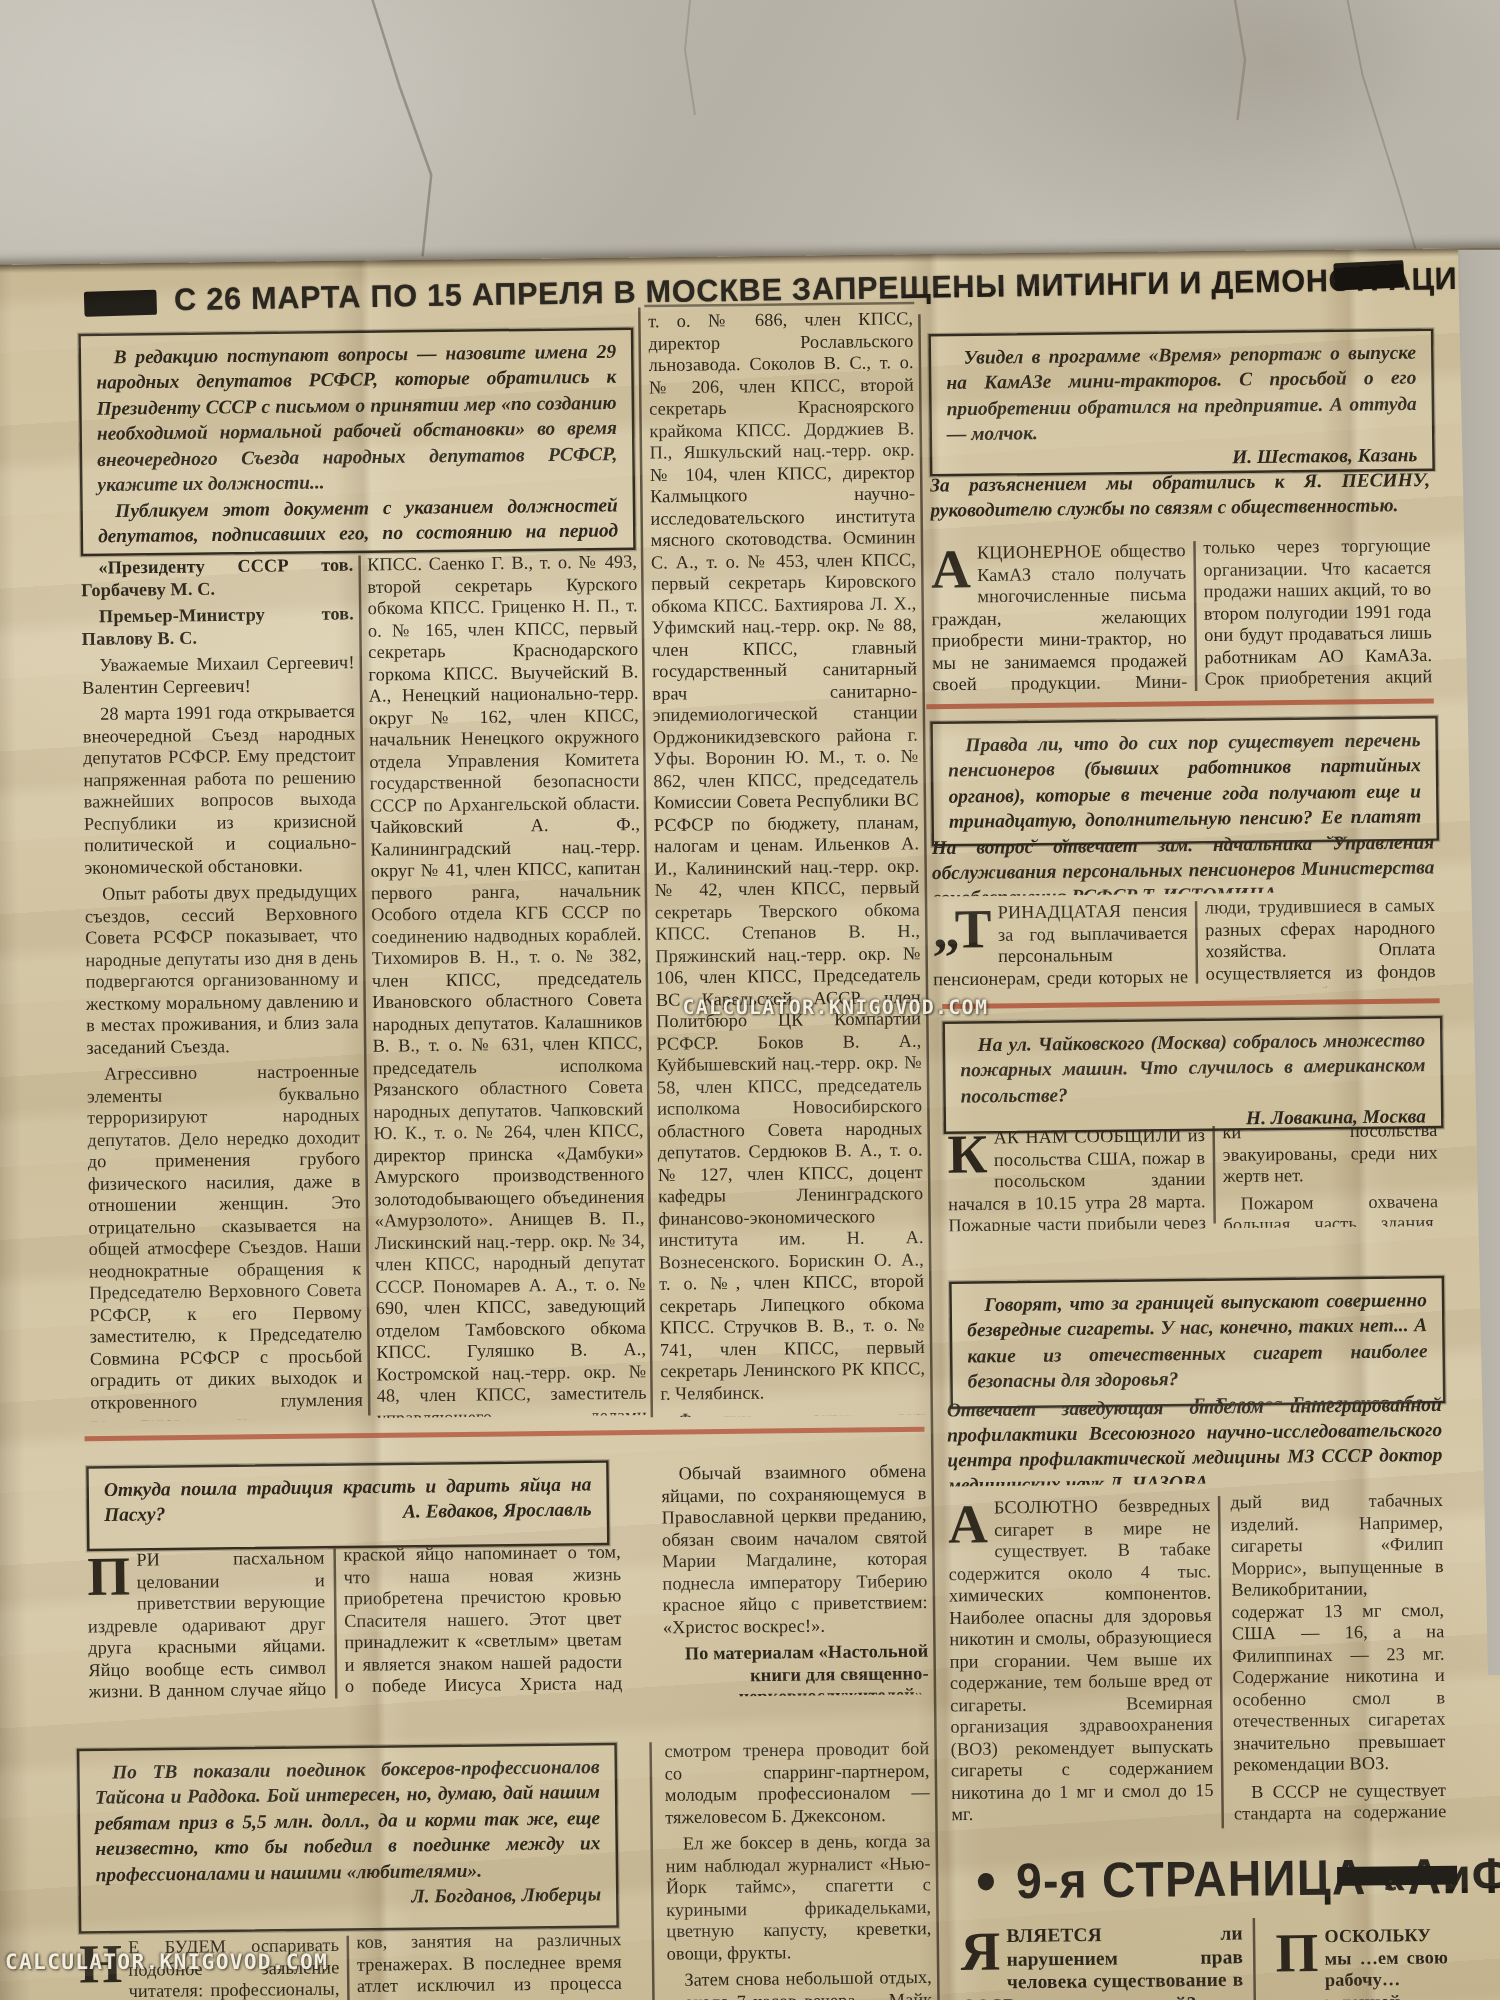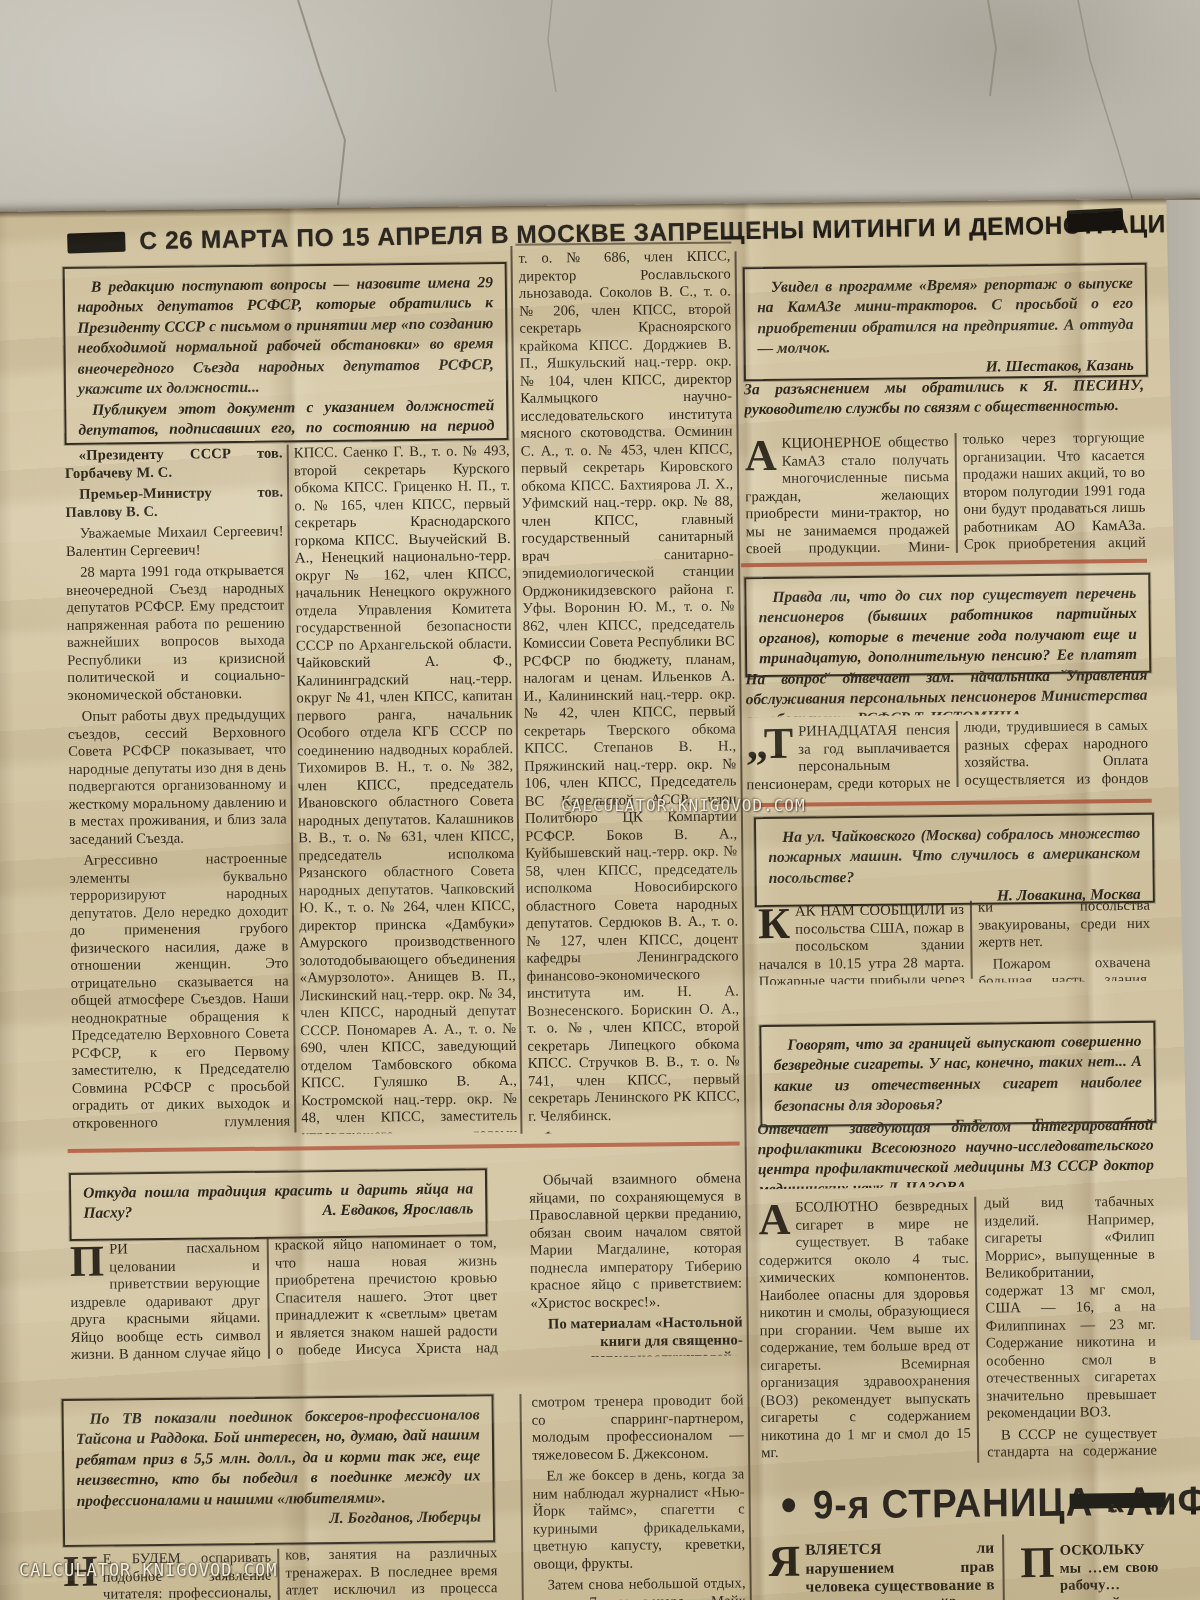--- a/index.html
+++ b/index.html
@@ -53,23 +53,23 @@
     transform:rotate(-.3deg) scaleX(.98);transform-origin:0 50%;
     text-shadow:0 0 1px rgba(33,28,21,.6);}
   .dc::first-letter{float:left;font-size:44px;line-height:.82;font-weight:bold;
     padding:3px 5px 0 0;color:#2d271d;}
   .aif-head{position:absolute;font-family:"Liberation Sans",sans-serif;font-weight:bold;
     color:#211c15;font-size:37px;letter-spacing:1px;white-space:nowrap;transform:scaleY(1.08);}
   .aif-bullet{display:inline-block;font-size:30px;vertical-align:4px;margin-right:14px;}
   .aif-bar{position:absolute;background:#17140f;}
   .dots{position:absolute;font-size:15px;font-weight:bold;color:#2d271d;letter-spacing:1px;}
   .credit{font-weight:bold;text-align:right;}
-  .wm{position:absolute;z-index:6;font-family:"DejaVu Sans Mono",monospace;font-weight:normal;
+  .wm{position:absolute;z-index:6;font-family:"DejaVu Sans Mono",monospace;font-weight:bold;
     color:#f4f1e7;opacity:.92;letter-spacing:1px;
-    text-shadow:1px 1px 2px rgba(55,45,25,.95),-1px -1px 2px rgba(55,45,25,.6);margin-left:15px;}
+    text-shadow:1px 1px 2px rgba(55,45,25,.95),-1px -1px 2px rgba(55,45,25,.6);}
 </style>
 </head>
 <body>
 
 <div class="scene">
 
   <svg class="cracks" width="1200" height="1600">
     <polyline points="298,0 320,70 345,140 338,205" fill="none" stroke="#6f6a5e" stroke-width="2" opacity=".55"></polyline>
     <polyline points="318,0 332,60 352,128" fill="none" stroke="#87robot827464" stroke-width="1" opacity=".3"></polyline>
     <polyline points="552,0 548,40 556,92" fill="none" stroke="#7a7568" stroke-width="1.5" opacity=".4"></polyline>

